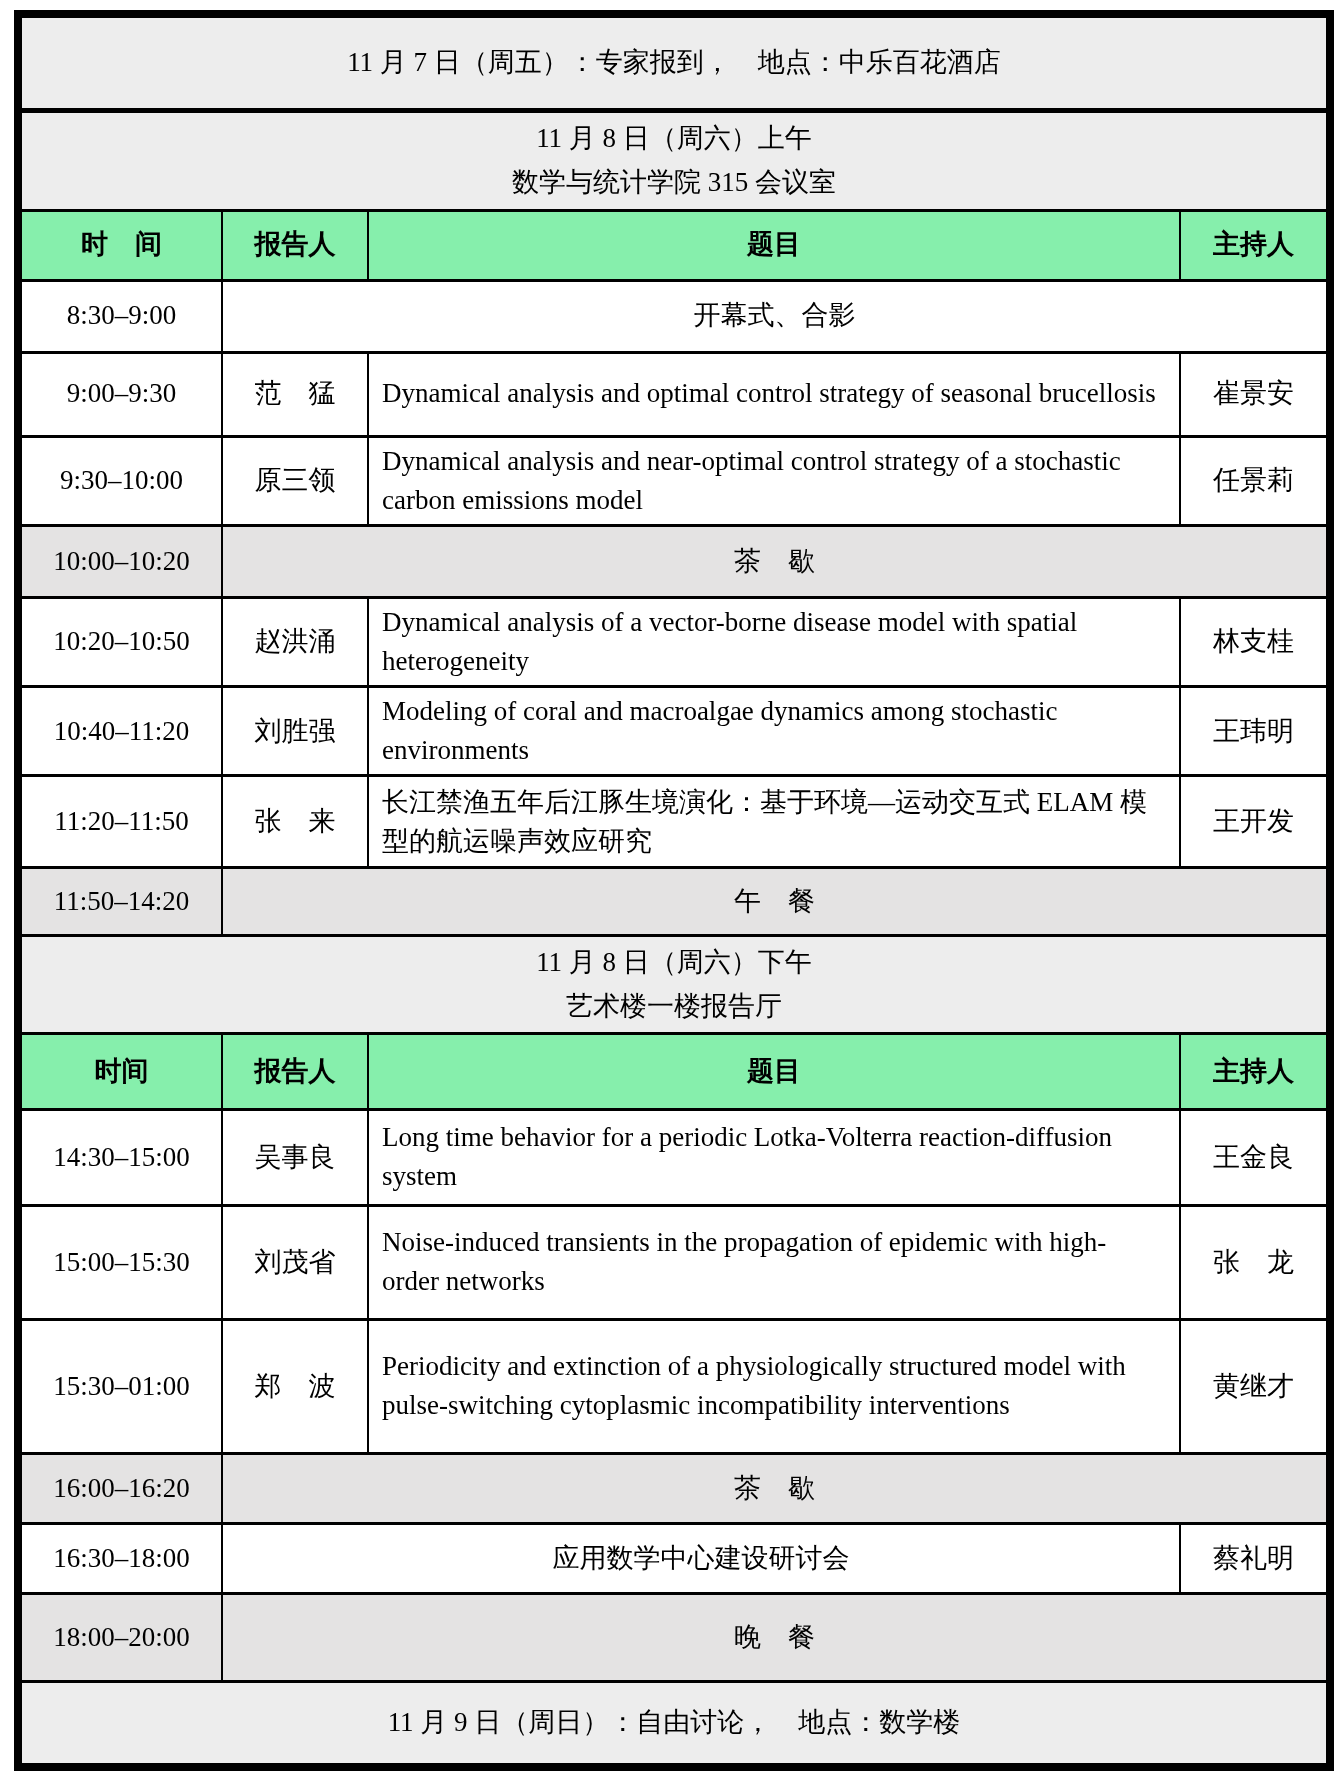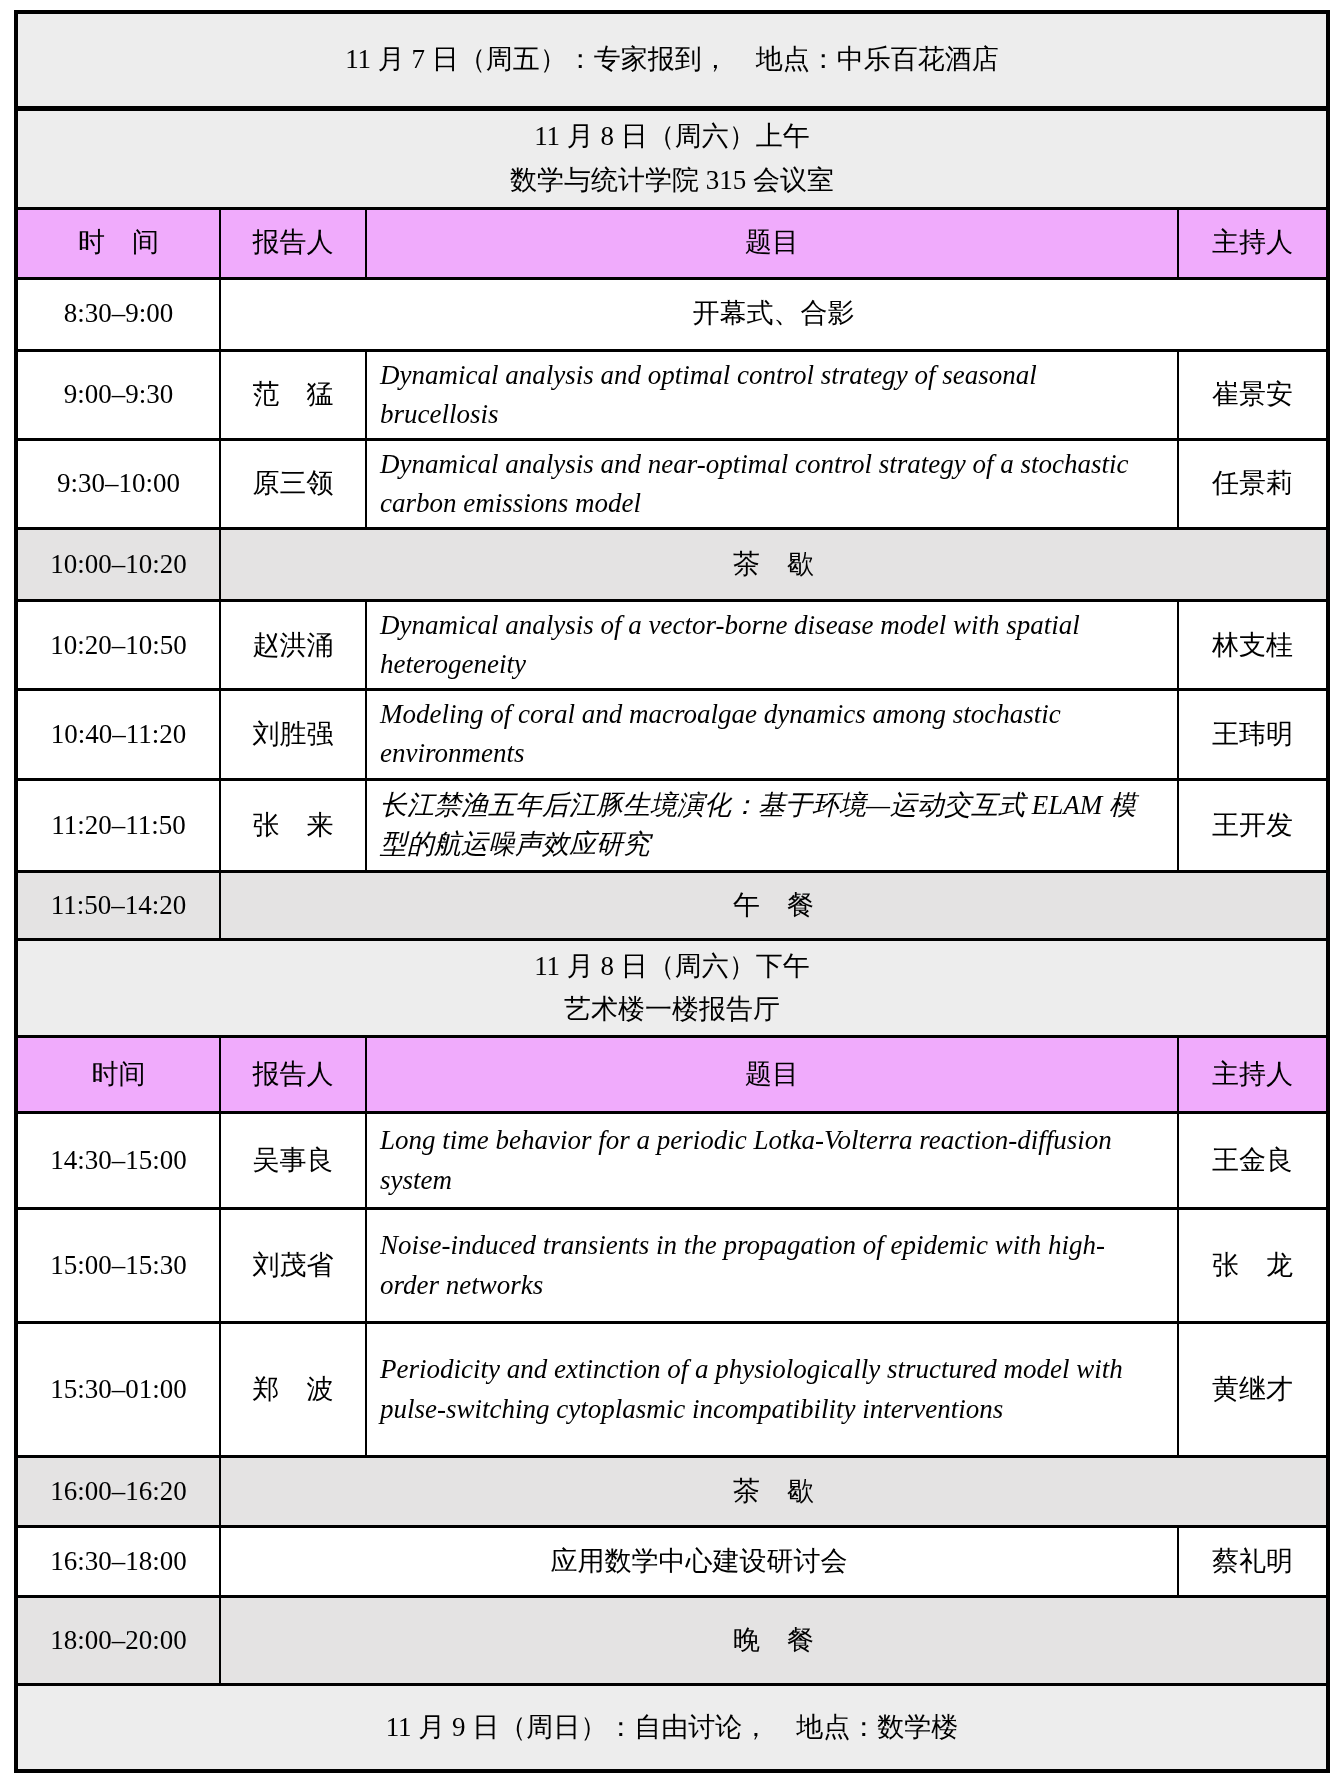--- a/index.html
+++ b/index.html
@@ -25,31 +25,30 @@
     border: 2px solid #000000;
     border-top-width: 3px;
     border-bottom-width: 3px;
     text-align: center;
     vertical-align: middle;
     font-size: 27px;
     padding: 4px 8px;
     box-sizing: border-box;
     line-height: 1.45;
   }
-  table.schedule { border: 4px solid #000000; }
+  table.schedule { border: 8px solid #000000; }
   tr.thick-bottom td { border-bottom-width: 5px; }
   .gray-band td   { background: #EDEDED; }
   .break-row td   { background: #E4E3E3; }
-  .blue-head td   { background: #f0abfc; font-weight: normal; font-size: 28px; }
+  .blue-head td   { background: #86efac; font-weight: bold; font-size: 28px; }
   .time-cell      { font-size: 26px; }
   .title-cell {
     text-align: left !important;
     padding-left: 13px !important;
     padding-right: 16px !important;
-    font-style: italic;
   }
   .two-line div { line-height: 1.6; text-align: center; }
 </style>
 </head>
 <body>
 
 <div class="page">
   <table class="schedule">
     <colgroup>
       <col style="width:204px">

